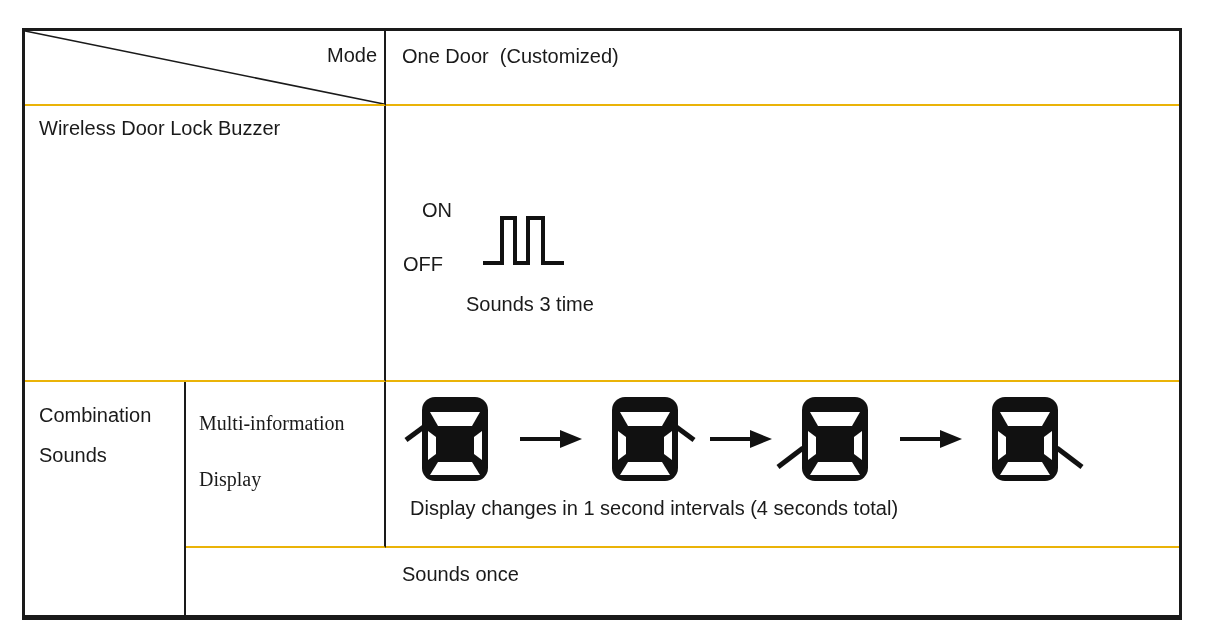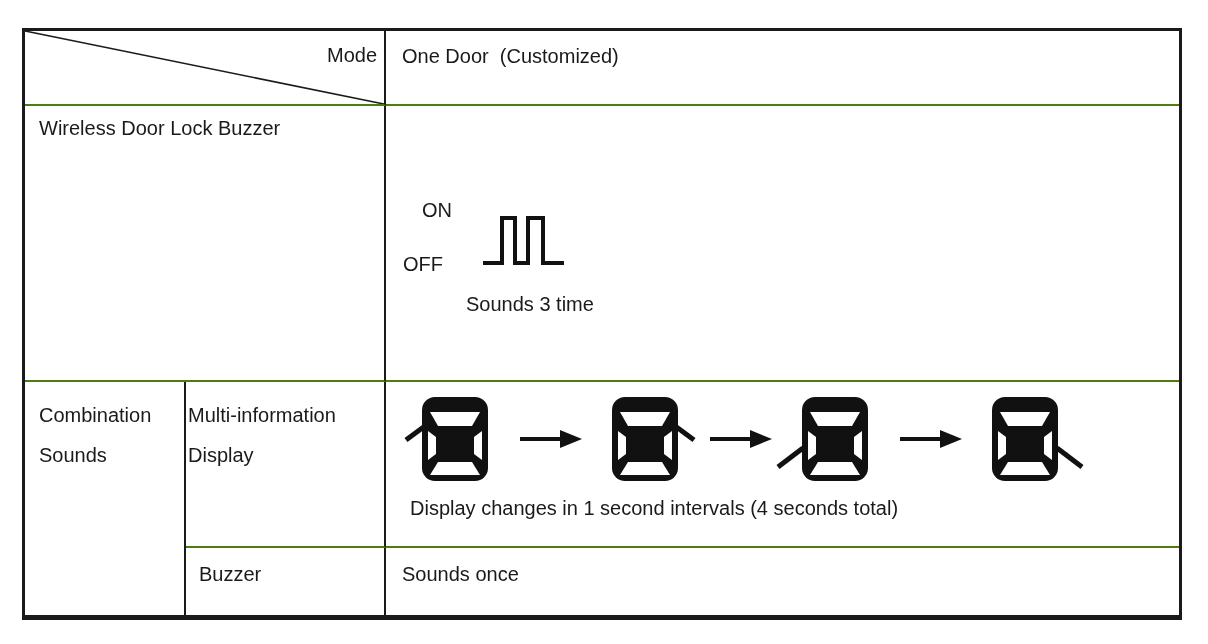--- a/index.html
+++ b/index.html
@@ -12,28 +12,28 @@
     position:absolute; left:22px; top:28px; width:1160px; height:592px;
     box-sizing:border-box;
     border:3px solid #1a1a1a; border-bottom-width:5px;
     display:grid;
     grid-template-columns:161px 200px 1fr;
     grid-template-rows:75px 276px 166px 1fr;
     background:#fff;
   }
   .cell { position:relative; box-sizing:border-box; }
   .br { border-right:2px solid #1a1a1a; }
-  .bb { border-bottom:2px solid #4d7c0f; }
+  .bb { border-bottom:2px solid #eab308; }
 
   .c-mode    { grid-area:1/1/2/3; }
   .c-modeval { grid-area:1/3/2/4; padding:14px 10px 0 16px; }
   .c-wireless{ grid-area:2/1/3/3; padding:11px 12px 0 14px; }
   .c-signal  { grid-area:2/3/3/4; }
   .c-combo   { grid-area:3/1/5/2; padding:13px 12px 0 14px; line-height:40px; }
-  .c-mid     { grid-area:3/2/4/3; padding:13px 12px 0 2px; line-height:40px; }
+  .c-mid     { grid-area:3/2/4/3; padding:13px 12px 0 13px; line-height:56px;font-family:Liberation Serif, serif; }
   .c-seq     { grid-area:3/3/4/4; padding:14px 0 0 10px; }
   .c-buzlab  { grid-area:4/2/5/3; padding:15px 12px 0 13px; }
   .c-buzval  { grid-area:4/3/5/4; padding:15px 0 0 16px; }
 
   .diag-svg { position:absolute; left:0; top:0; width:100%; height:100%; display:block; }
   .mode-label { position:absolute; right:7px; top:13px; }
   .pre { white-space:pre-wrap; }
 
   .sig-on  { position:absolute; left:36px; top:93px; }
   .sig-off { position:absolute; left:17px; top:147px; }
@@ -122,21 +122,18 @@
         <use href="#arrow-right"></use>
       </svg>
       <svg class="icon" width="118" height="86" viewBox="0 0 118 86">
         <use href="#car-body"></use>
         <line x1="116" y1="71" x2="91" y2="52" stroke="#111" stroke-width="5"></line>
       </svg>
     </div>
     <div class="seq-cap">Display changes in 1 second intervals (4 seconds total)</div>
   </div>
 
-  <div class="cell c-buzlab br">
-    <span>Buzzer</span>
-  </div>
 
   <div class="cell c-buzval">
     <span>Sounds once</span>
   </div>
 
 </div>
 
 </body></html>

